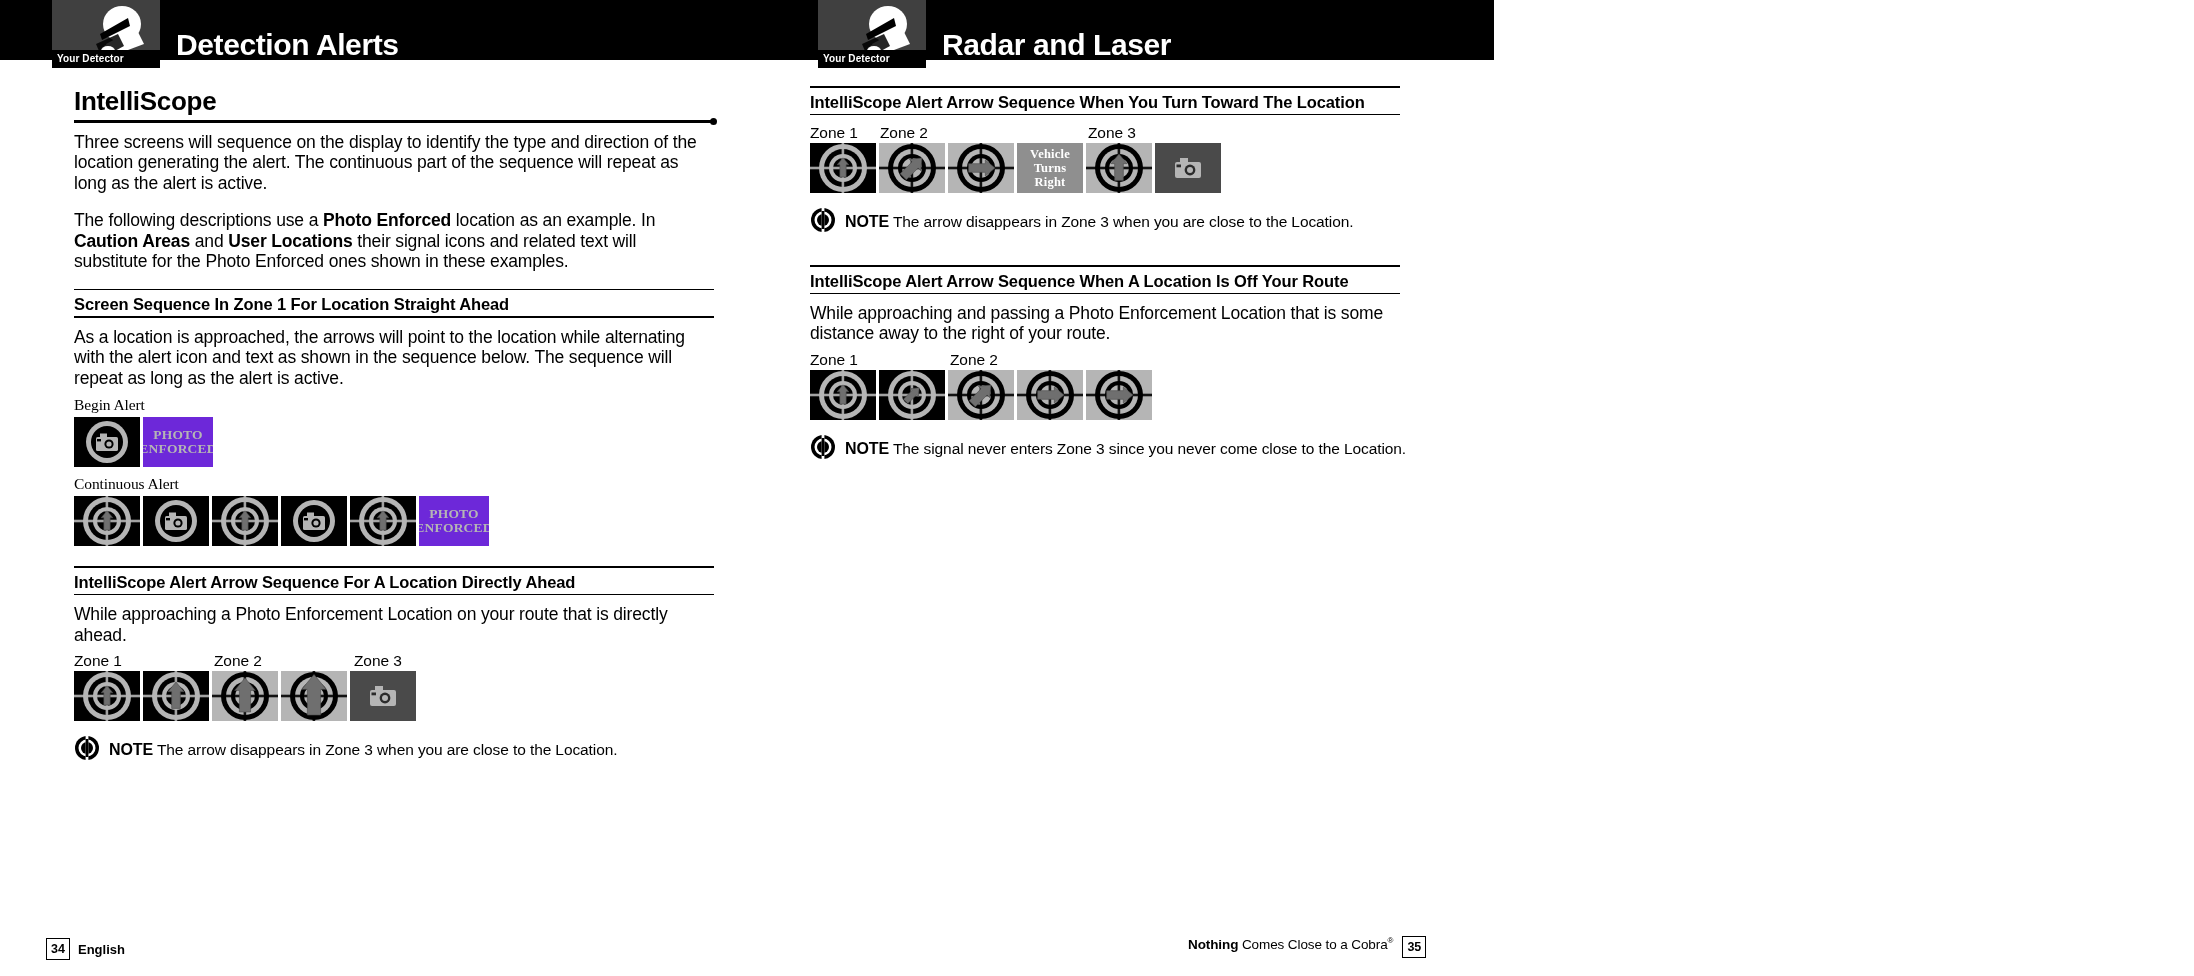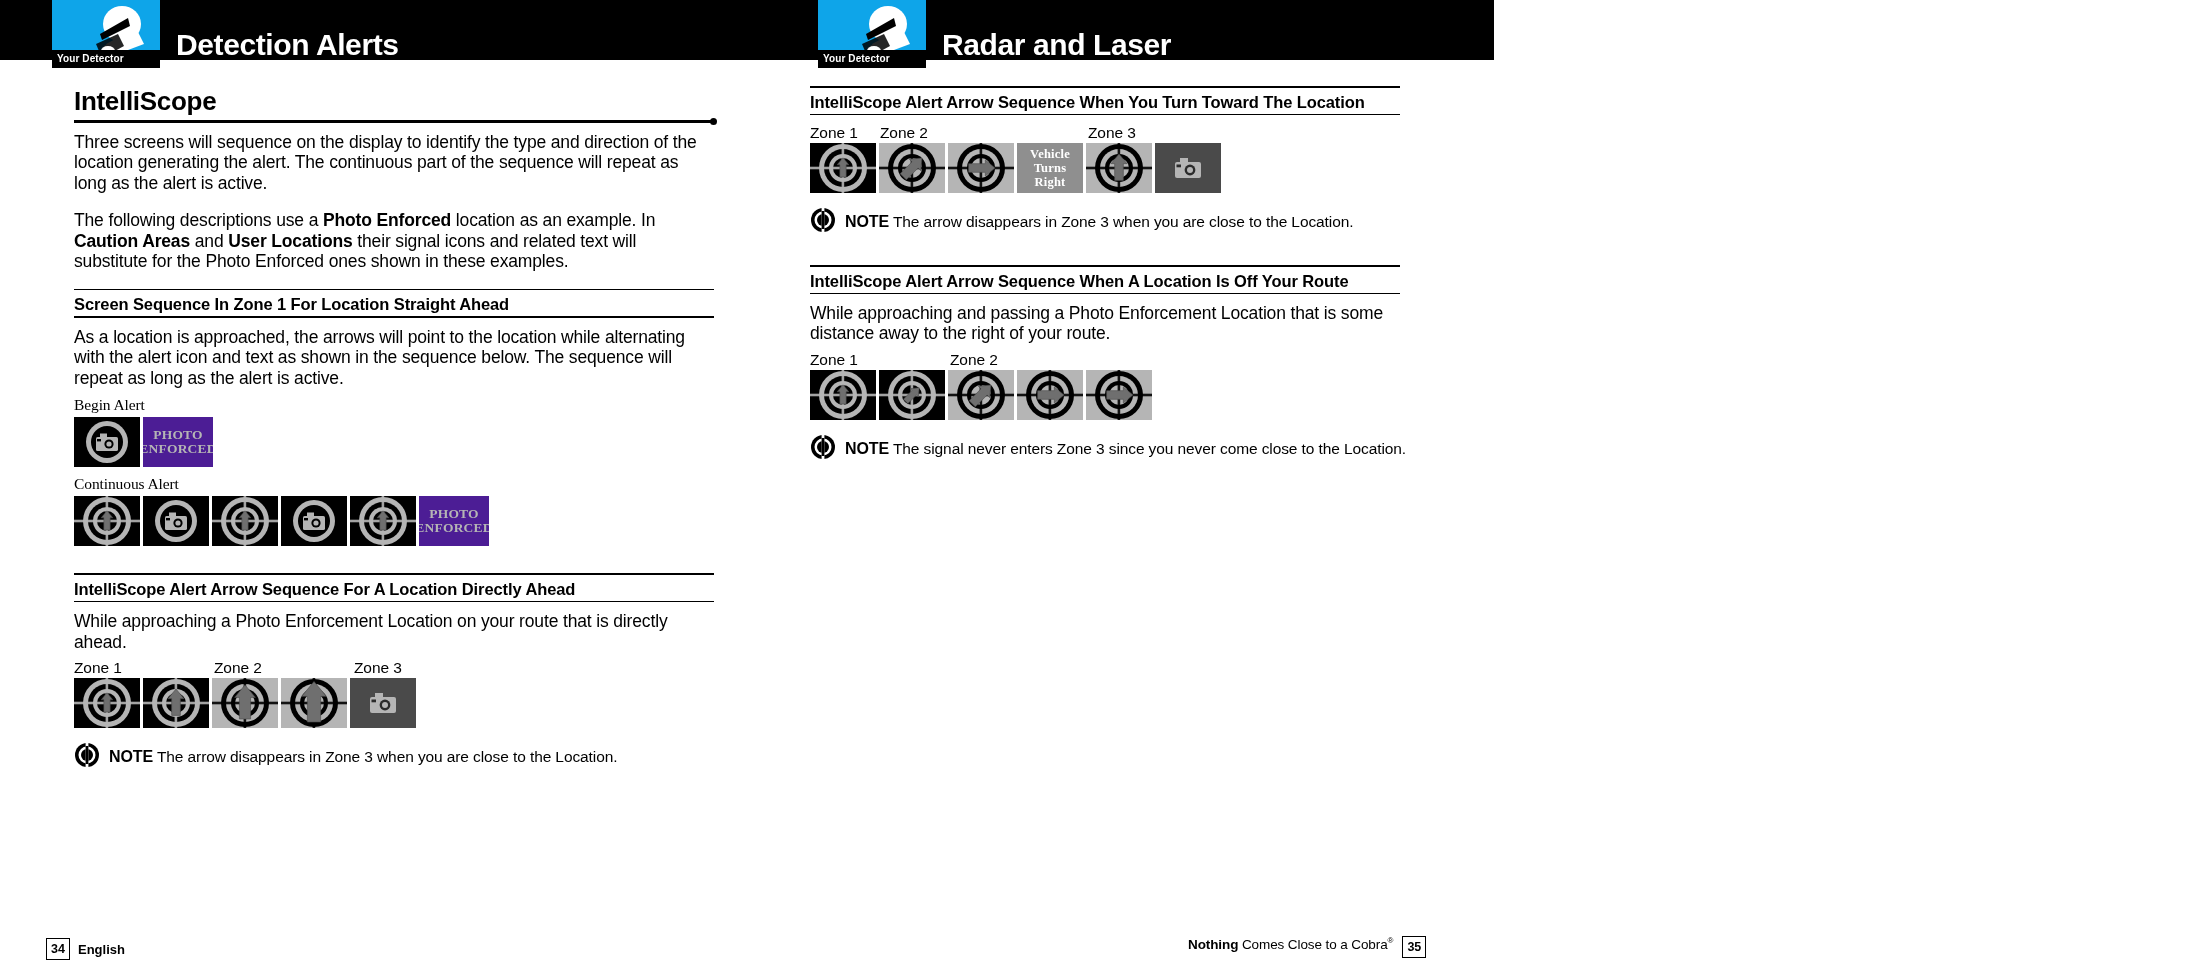--- a/index.html
+++ b/index.html
@@ -26,21 +26,21 @@
     background: #000;
   }
   .topbar.left  { left: 0;     width: 783px; }
   .topbar.right { left: 783px; width: 711px; }
 
   .badge {
     position: absolute;
     top: 0;
     width: 108px;
     height: 68px;
-    background: #0ea5e9;
+    background: #404040;
   }
   .badge .detector-art {
     position: absolute;
     left: 0; top: 0; right: 0; bottom: 0;
     overflow: hidden;
   }
   .badge .label {
     position: absolute;
     left: 0;
     bottom: 0;
@@ -138,21 +138,21 @@
   }
   .zone-row span { position: absolute; top: 0; white-space: nowrap; }
 
   
   .tile-row { display: flex; gap: 3px; align-items: flex-start; }
 
   .tile {
     position: relative;
     width: 66px;
     height: 50px;
-    background: #4c1d95;
+    background: #6d28d9;
     overflow: hidden;
     flex: 0 0 auto;
   }
   .tile svg { display: block; width: 100%; height: 100%; }
 
   .tile.text-tile {
     display: flex;
     flex-direction: column;
     align-items: center;
     justify-content: center;
@@ -367,21 +367,21 @@
     </g>
   </svg>
           </div>
           <div class="tile text-tile photo">
             <div>PHOTO</div>
             <div>ENFORCED</div>
           </div>
         </div>
     </div>
 
-    <div class="sub-block" style="margin-top:27px;">
+    <div class="sub-block" style="margin-top:20px;">
       <div class="sub-rule-top"></div>
       <div class="sub-title">IntelliScope Alert Arrow Sequence For A Location Directly Ahead</div>
       <div class="sub-rule-bot"></div>
       <p class="body tight">While approaching a Photo Enforcement Location on your route that is directly ahead.</p>
 
       <div class="zone-row">
           <span style="left: 0px;">Zone 1</span>
           <span style="left: 140px;">Zone 2</span>
           <span style="left: 280px;">Zone 3</span>
         </div>

